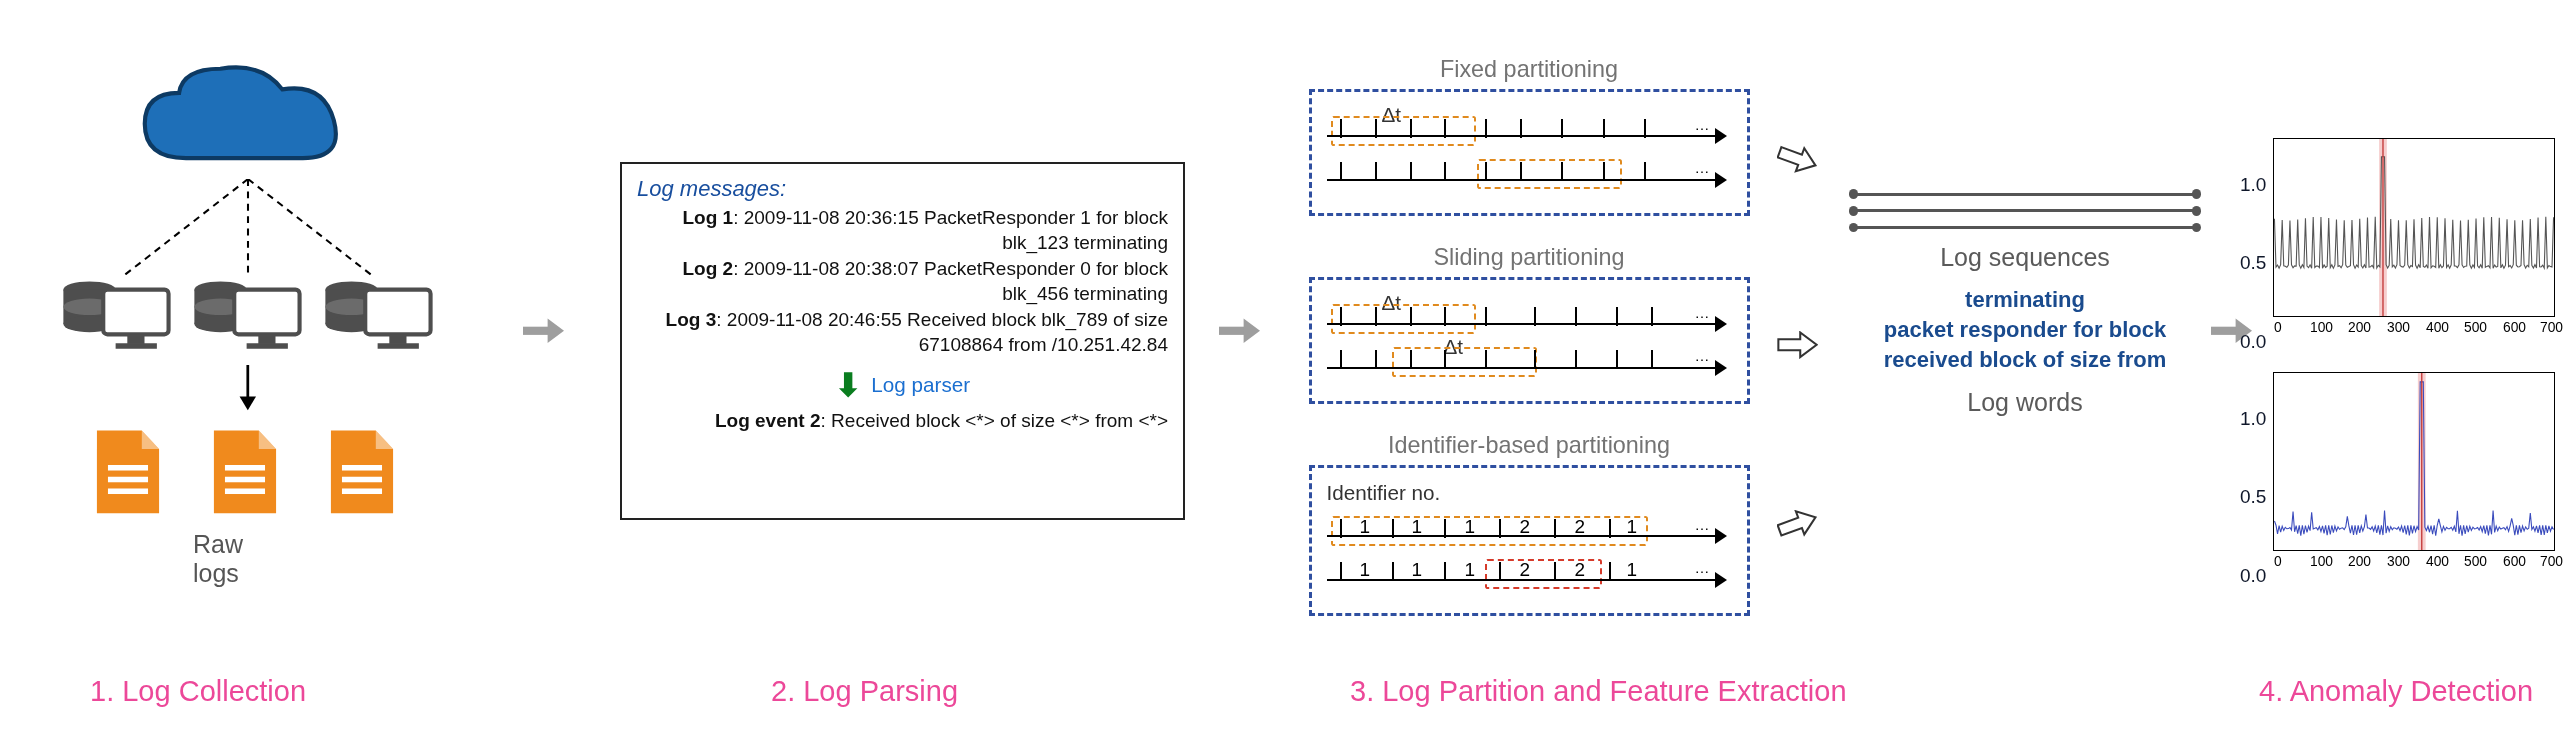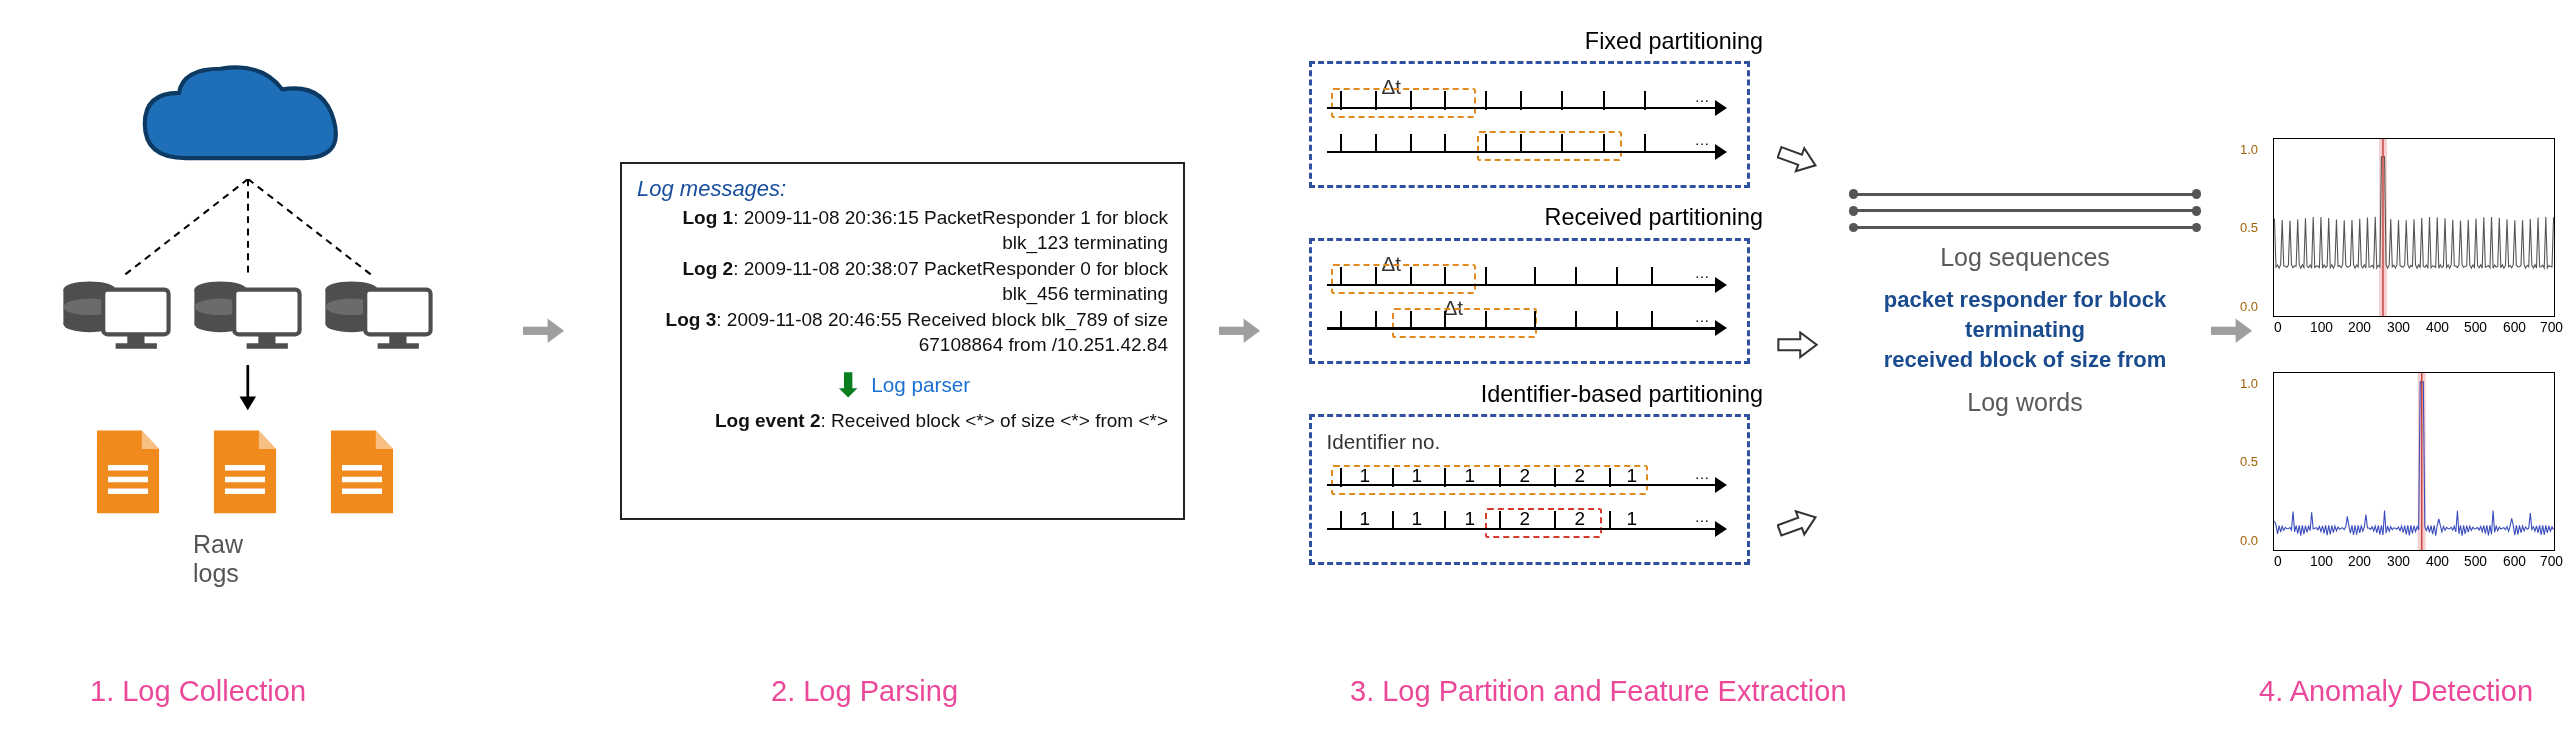--- a/index.html
+++ b/index.html
@@ -99,23 +99,24 @@
   }
   
   .part-container {
     position: absolute;
     left: 1295px;
     top: 27.6px;
     width: 468px;
   }
   .part-title {
     font-size: 23.4px;
-    color: #000000;
-    text-align: right;
+    color: #737373;
+    text-align: center;
     margin-bottom: 6.9px;
+    margin-top: 28px;
   }
   .dashed-box {
     border: 3.4px dashed #2f4fa0;
     background: #fff;
     width: 441px;
     margin: 0 auto 16.5px;
     padding: 12.4px 15px 15px;
     position: relative;
   }
   .timeline {
@@ -217,22 +218,23 @@
     left: 2273px;
     width: 282px;
     height: 179px;
     border: 1.4px solid #000;
     background: #fff;
   }
   .chart svg { width: 100%; height: 100%; }
   .chart .ylabel {
     position: absolute;
     left: -34px;
-    font-size: 13px;
-    color: #a16207;
+    font-size: 19px;
+    color: #0f172a;
+    margin-top: 32px;
   }
   .chart .xlabel {
     position: absolute;
     bottom: -19px;
     font-size: 13.8px;
     color: #000;
   }
   .highlight {
     fill: rgba(220,60,60,0.25);
   }
@@ -378,21 +380,21 @@
         <div class="tick" style="left:158px"></div>
         <div class="tick" style="left:193px"></div>
         <div class="tick" style="left:234px"></div>
         <div class="tick" style="left:276px"></div>
         <div class="tick" style="left:317px"></div>
       <div class="dots">…</div>
         <div class="arrowhead"></div>
     </div>
   </div>
 
-  <div class="part-title">Received partitioning</div>
+  <div class="part-title">Sliding partitioning</div>
   <div class="dashed-box">
     <div class="timeline">
       <div class="dt-label" style="left:55px">Δt</div>
       <div class="win orange" style="left:4.1px;width:145px"></div>
       <div class="baseline"></div>
       <div class="tick" style="left:13.8px"></div>
         <div class="tick" style="left:48px"></div>
         <div class="tick" style="left:83px"></div>
         <div class="tick" style="left:117px"></div>
         <div class="tick" style="left:158px"></div>
@@ -478,22 +480,22 @@
       <path d="M2 12 H34 V2 L58 20 L34 38 V28 H2 Z" fill="#fff" stroke="#333" stroke-width="3" transform="rotate(-20 30 20)"></path>
     </svg>
 </div>
 
 <div class="stage3-out">
   <div class="seq-line"></div>
   <div class="seq-line"></div>
   <div class="seq-line"></div>
   <div class="out-label">Log sequences</div>
   <div class="logwords">
+    <div>terminating</div>
     <div>packet responder for block</div>
-    <div>terminating</div>
     <div>received block of size from</div>
   </div>
   <div class="out-label">Log words</div>
 </div>
 
 <div class="arrow-right" style="left:2211px">
   <svg viewBox="0 0 60 40">
       <rect x="0" y="14" width="38" height="12" fill="#9e9e9e"></rect>
       <polygon points="60,20 36,2 36,38" fill="#9e9e9e"></polygon>
     </svg>

